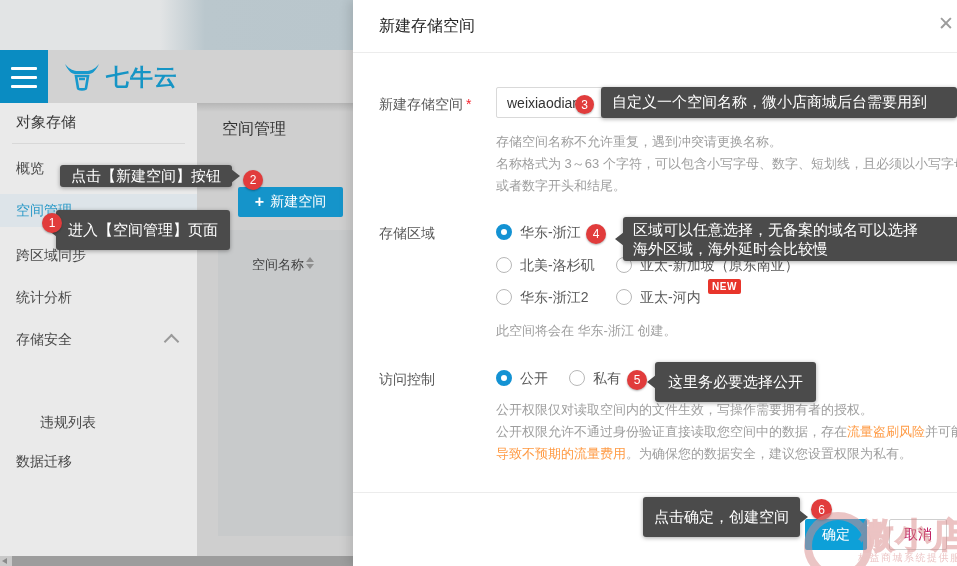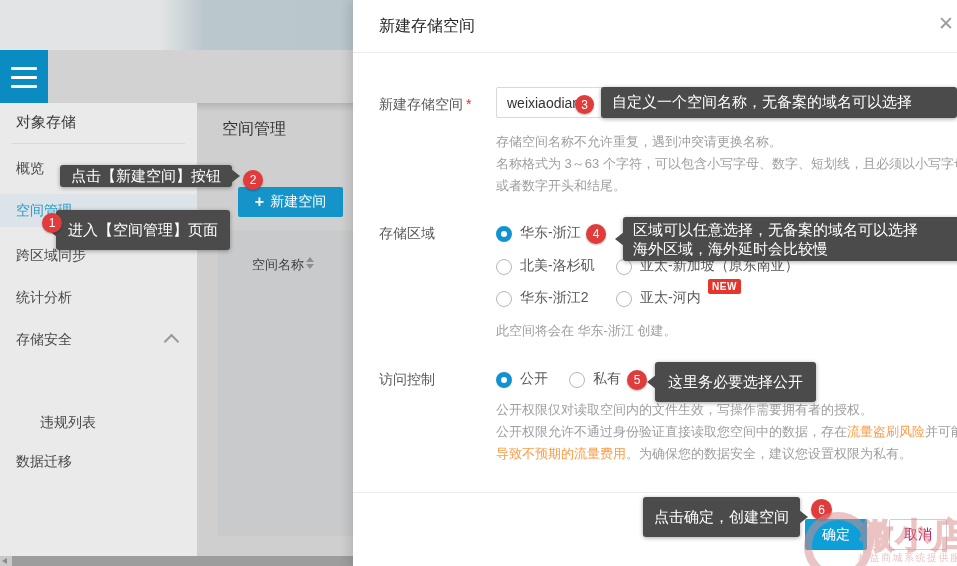--- a/index.html
+++ b/index.html
@@ -49,21 +49,21 @@
   .dlg-title{position:absolute;left:26px;top:16px;font-size:16px;color:#262626;}
   .dlg-close{position:absolute;left:580px;top:10px;width:26px;height:26px;font-size:19px;color:#9c9c9c;
              display:flex;align-items:center;justify-content:center;cursor:pointer;}
   .dlg-divider{position:absolute;left:0;width:604px;height:1px;background:#ececec;}
   .fld-label{position:absolute;left:26px;font-size:14px;color:#595959;}
   .req{color:#f5222d;margin-left:3px;}
   .txt-input{position:absolute;left:143px;top:87px;width:288px;height:29px;border:1px solid #d9d9d9;border-radius:2px;
              font-size:14px;color:#333;padding:0 10px;outline:none;font-family:inherit;}
   .help{position:absolute;font-size:13px;color:#9e9e9e;line-height:22px;white-space:nowrap;}
   .hl{color:#ff9b45;}
-  .radio-row{position:absolute;display:flex;align-items:flex-end;cursor:pointer;}
+  .radio-row{position:absolute;display:flex;align-items:flex-start;cursor:pointer;}
   .radio{width:16px;height:16px;border-radius:50%;box-sizing:border-box;background:#fff;flex:none;}
   .radio.off{border:1px solid #b8b8b8;}
   .radio.on{border:5px solid #1392d3;}
   .radio-lbl{margin-left:8px;font-size:14px;color:#595959;white-space:nowrap;}
   .new-badge{position:absolute;background:#e8352b;color:#fff;font-size:10px;font-weight:bold;
              padding:2px 4px;border-radius:2px;letter-spacing:.5px;}
   .btn-confirm{position:absolute;left:452px;top:519px;width:62px;height:31px;background:#0da0d8;border-radius:2px;
                color:#fff;font-size:14px;display:flex;align-items:center;justify-content:center;cursor:pointer;}
   .btn-cancel{position:absolute;left:536px;top:519px;width:58px;height:31px;background:#fff;border:1px solid #cfcfcf;
               border-radius:2px;box-sizing:border-box;color:#be185d;font-size:14px;display:flex;align-items:center;
@@ -92,20 +92,28 @@
 
 <div class="screen">
 
   <div class="abs topband"></div>
   <div class="abs headerband"></div>
   <div class="abs hamburger">
     <span class="bar" style="top:17px"></span>
     <span class="bar" style="top:26px"></span>
     <span class="bar" style="top:35px"></span>
   </div>
+  <div class="abs logo">
+    <svg width="36" height="30" viewBox="0 0 36 30">
+      <path d="M1 2 C6 8 10 9 14 9 L22 9 C26 9 30 8 35 2 C31 11 27 12 24 12 L12 12 C9 12 5 11 1 2 Z" fill="#1899cc"></path>
+      <path d="M12 14 L24 14 L22 26 C22 28 14 28 14 26 Z" fill="none" stroke="#1899cc" stroke-width="2.6"></path>
+      <path d="M15 17 L21 17" stroke="#1899cc" stroke-width="2.4"></path>
+    </svg>
+    <span class="logo-text">七牛云</span>
+  </div>
 
   <div class="abs sidebar">
     <div class="side-cat" style="top:10px">对象存储</div>
     <div class="side-divider" style="top:40px"></div>
     <div class="side-item" style="top:50px">
       <span class="lbl">概览</span>
     </div>
     <div class="side-item active" style="top:91px">
       <span class="lbl">空间管理</span>
     </div>
@@ -211,21 +219,21 @@
 
   <div class="badge" style="left:42px;top:213px;width:20px;height:20px">1</div>
   <div class="tip" style="left:56px;top:210px;height:40px;padding:0 12px">
     <span class="arrow-l"></span>
       <span>进入【空间管理】页面</span>
   </div>
 
   <div class="badge" style="left:575px;top:95px;width:19px;height:19px">3</div>
   <div class="tip" style="left:601px;top:87px;height:31px;width:345px;padding:0 0 0 11px;overflow:hidden">
     <span class="arrow-l"></span>
-      <span>自定义一个空间名称，无备案的域名可以选择</span>
+      <span>自定义一个空间名称，微小店商城后台需要用到</span>
   </div>
 
   <div class="badge" style="left:586px;top:224px;width:20px;height:20px">4</div>
   <div class="tip" style="left:623px;top:217px;width:324px;padding:3px 5px 3px 10px;line-height:19px;white-space:pre-line">
     <span class="arrow-l"></span><span>区域可以任意选择，无备案的域名可以选择
 海外区域，海外延时会比较慢</span>
   </div>
 
   <div class="badge" style="left:627px;top:370px;width:20px;height:20px">5</div>
   <div class="tip" style="left:655px;top:362px;height:32px;padding:4px 13px">

